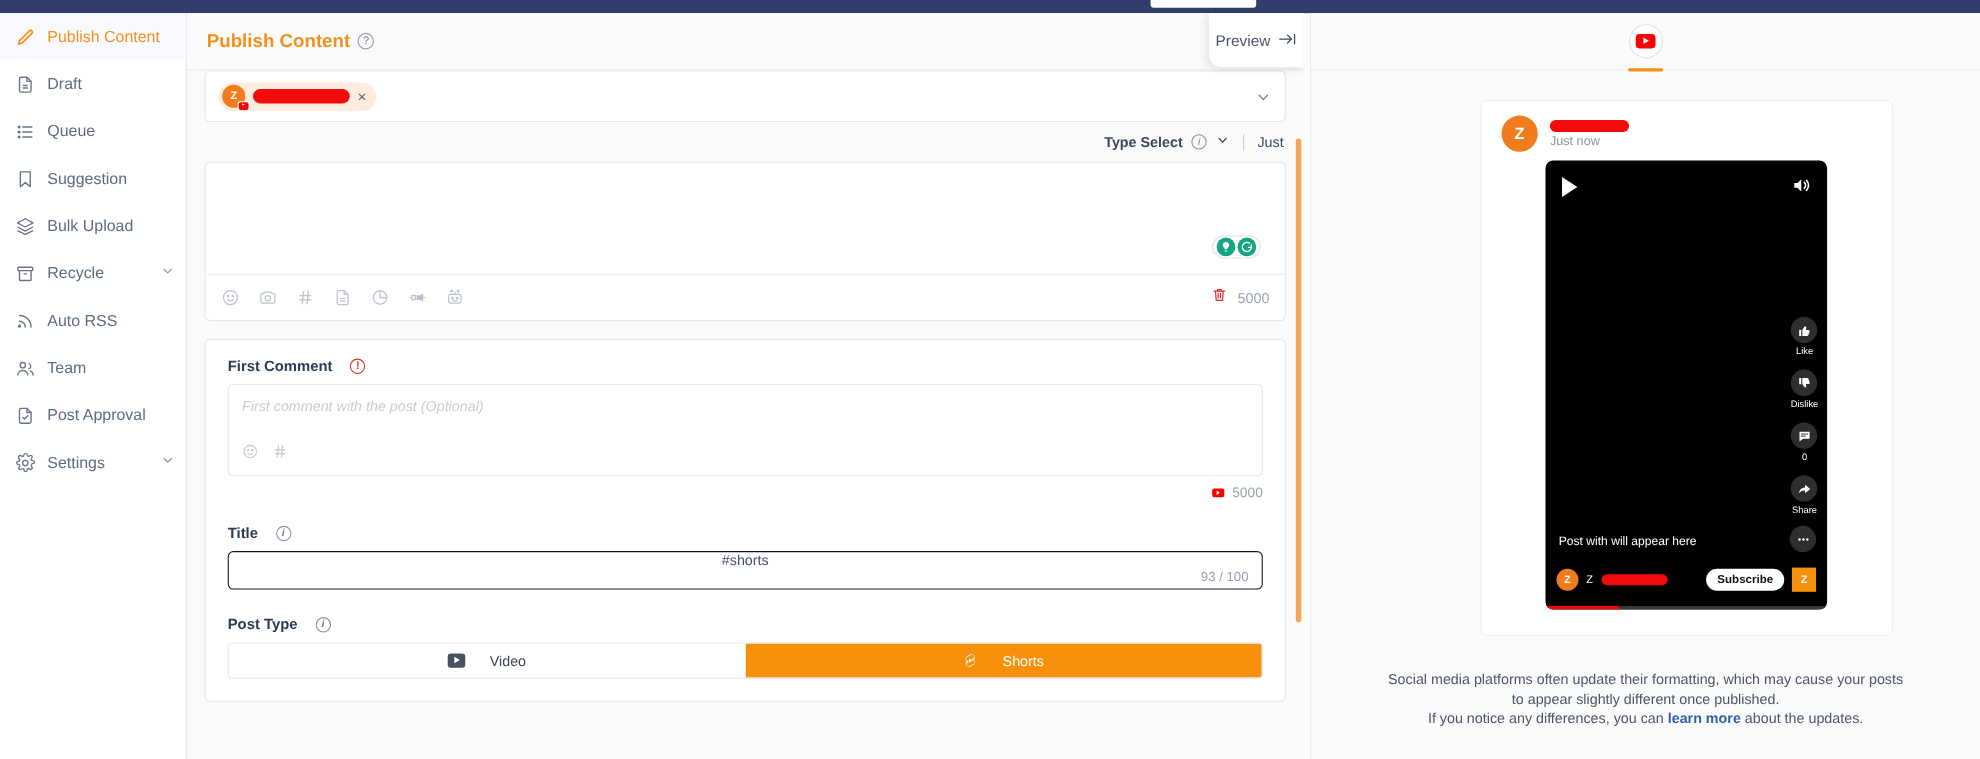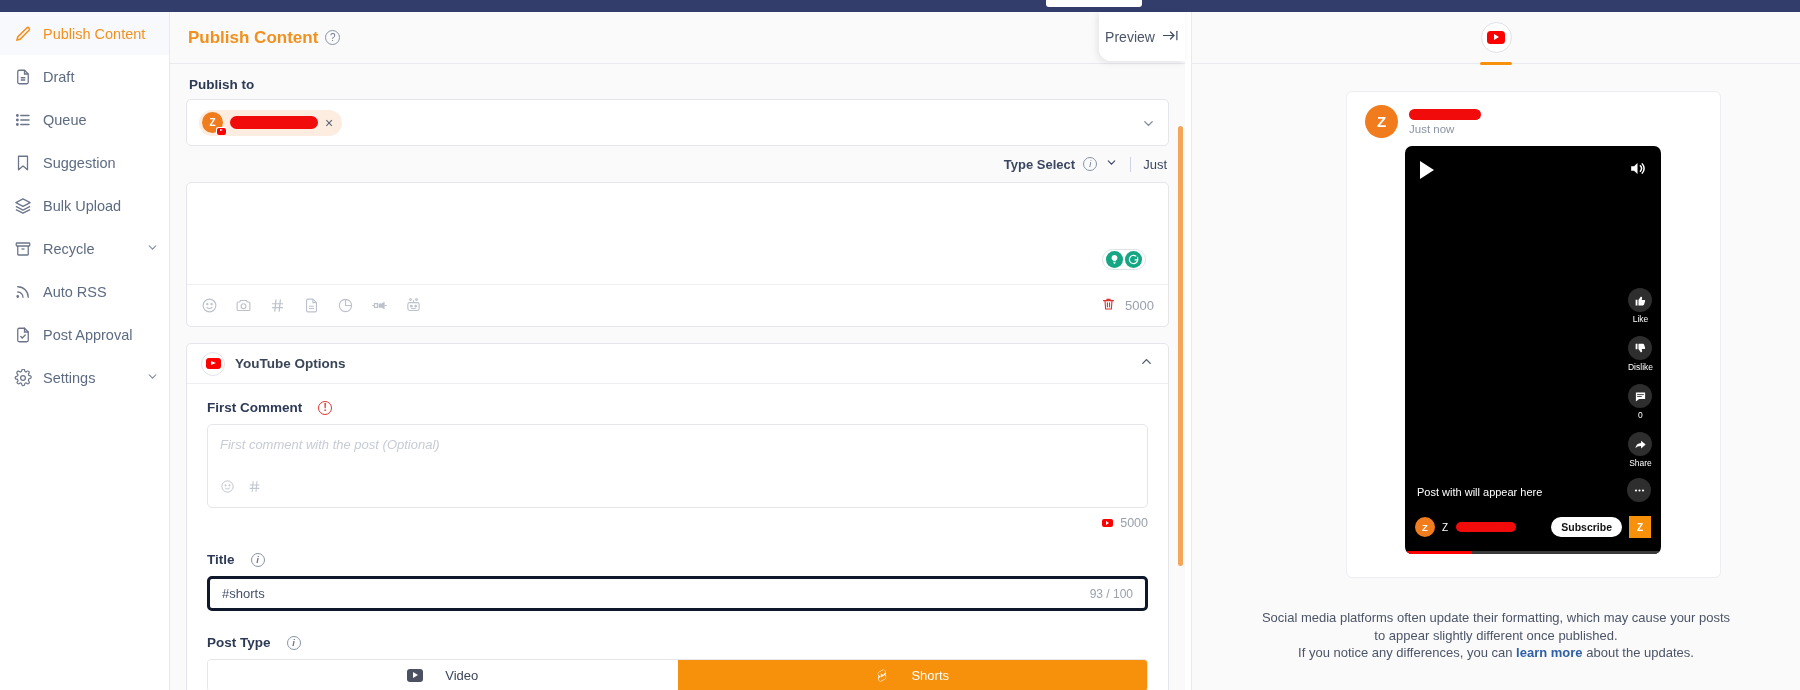--- a/index.html
+++ b/index.html
@@ -157,22 +157,22 @@
   }
   .fc-ph { position: absolute; left: 12px; top: 12px; font-size: 13px; color: #c7cbd4; font-style: italic; }
   .fc-tools { position: absolute; left: 12px; bottom: 9px; display: flex; align-items: center; gap: 12px; color: #c2c6cf; }
   .fc-tools svg { width: 15px; height: 15px; }
   .fc-count { display: flex; align-items: center; justify-content: flex-end; gap: 7px; margin-top: 8px; font-size: 12.5px; color: #9aa0ad; }
   .mini-yt { width: 11px; height: 8px; background: #ff0000; border-radius: 2px; position: relative; }
   .mini-yt:after { content:''; position:absolute; left: 4.1px; top: 2px; border-left: 3.4px solid #fff; border-top: 2px solid transparent; border-bottom: 2px solid transparent; }
 
   .title-wrap { margin-top: 22px; }
   .title-input {
-    margin-top: 9px; height: 35px; background: #fff; border: 3px solid #0f172a; border-radius: 5px;
-    display: flex; align-items: center; padding: 0 12px; font-size: 13px; color: #44506a;
+    margin-top: 9px; height: 35px; background: #fff; border: 1px solid #0f172a; border-radius: 5px;
+    display: flex; align-items: center; padding: 0 12px; font-size: 13px; color: #44506a; flex-direction: column;
   }
   .title-input .cc { margin-left: auto; font-size: 12px; color: #9aa0ad; }
 
   .ptype-wrap { margin-top: 24px; }
   .seg {
     margin-top: 9px; display: flex; height: 33px; border-radius: 4px; overflow: hidden;
     border: 1px solid #e4e6eb; background: #fff;
   }
   .seg > div {
     flex: 1; display: flex; align-items: center; justify-content: center; gap: 22px;
@@ -334,20 +334,31 @@
       <span class="ic">
         <svg viewBox="0 0 24 24" fill="none" stroke="#6b7489" stroke-width="1.7" stroke-linecap="round">
             <path d="M5 19a1 1 0 1 0 0-2 1 1 0 0 0 0 2z" fill="#6b7489"></path>
             <path d="M5 12a7 7 0 0 1 7 7"></path>
             <path d="M5 5a14 14 0 0 1 14 14"></path>
           </svg>
       </span>
       <span class="lbl">Auto RSS</span>
     </div>
 
+    <div class="side-item">
+      <span class="ic">
+        <svg viewBox="0 0 24 24" fill="none" stroke="#6b7489" stroke-width="1.7" stroke-linecap="round">
+            <circle cx="9" cy="8" r="3.2"></circle>
+            <path d="M3 20c0-3.3 2.7-5.5 6-5.5s6 2.2 6 5.5"></path>
+            <path d="M16.5 6.2a3.2 3.2 0 0 1 0 6"></path>
+            <path d="M18 14.9c2 .7 3.4 2.5 3.4 5.1"></path>
+          </svg>
+      </span>
+      <span class="lbl">Team</span>
+    </div>
 
     <div class="side-item">
       <span class="ic">
         <svg viewBox="0 0 24 24" fill="none" stroke="#6b7489" stroke-width="1.7" stroke-linecap="round">
             <path d="M14 3H7a2 2 0 0 0-2 2v14a2 2 0 0 0 2 2h10a2 2 0 0 0 2-2V8z"></path>
             <path d="M14 3v5h5"></path>
             <path d="M9 14l2 2 4-4"></path>
           </svg>
       </span>
       <span class="lbl">Post Approval</span>
@@ -382,21 +393,20 @@
         <svg viewBox="0 0 24 18" fill="none" stroke="#3f4a5e" stroke-width="1.7" stroke-linecap="round">
             <path d="M2 9h14"></path>
             <path d="M12 4l5 5-5 5"></path>
             <path d="M21 3v12"></path>
           </svg>
       </span>
     </div>
 
     <div class="scroll-area">
 
-      <div class="sec-label">Publish to</div>
 
       <div class="publish-box">
         <div class="chip">
           <span class="chip-av">
             <span>Z</span>
             <span class="chip-badge">
                 <i></i>
               </span>
           </span>
           <span class="redact" style="width:88px"></span>
@@ -497,31 +507,20 @@
                   <path d="M6.4 6.5l1 13.5h9.2l1-13.5"></path>
                   <path d="M10.3 10v6.5M13.7 10v6.5"></path>
                 </svg>
             </span>
             <span class="cnt">5000</span>
           </span>
         </div>
       </div>
 
       <div class="yt-card">
-        <div class="yt-head">
-          <span class="yt-ring">
-              <span class="yt-glyph"></span>
-            </span>
-          <span class="t">YouTube Options</span>
-          <span class="up">
-            <svg viewBox="0 0 24 24" fill="none" stroke="#4a5568" stroke-width="2" stroke-linecap="round">
-                <path d="M6 15l6-6 6 6"></path>
-              </svg>
-          </span>
-        </div>
 
         <div class="yt-body">
 
           <div class="fl">
             <span>First Comment</span>
             <span class="warn">!</span>
           </div>
 
           <div class="fc-box">
             <span class="fc-ph">First comment with the post (Optional)</span>

